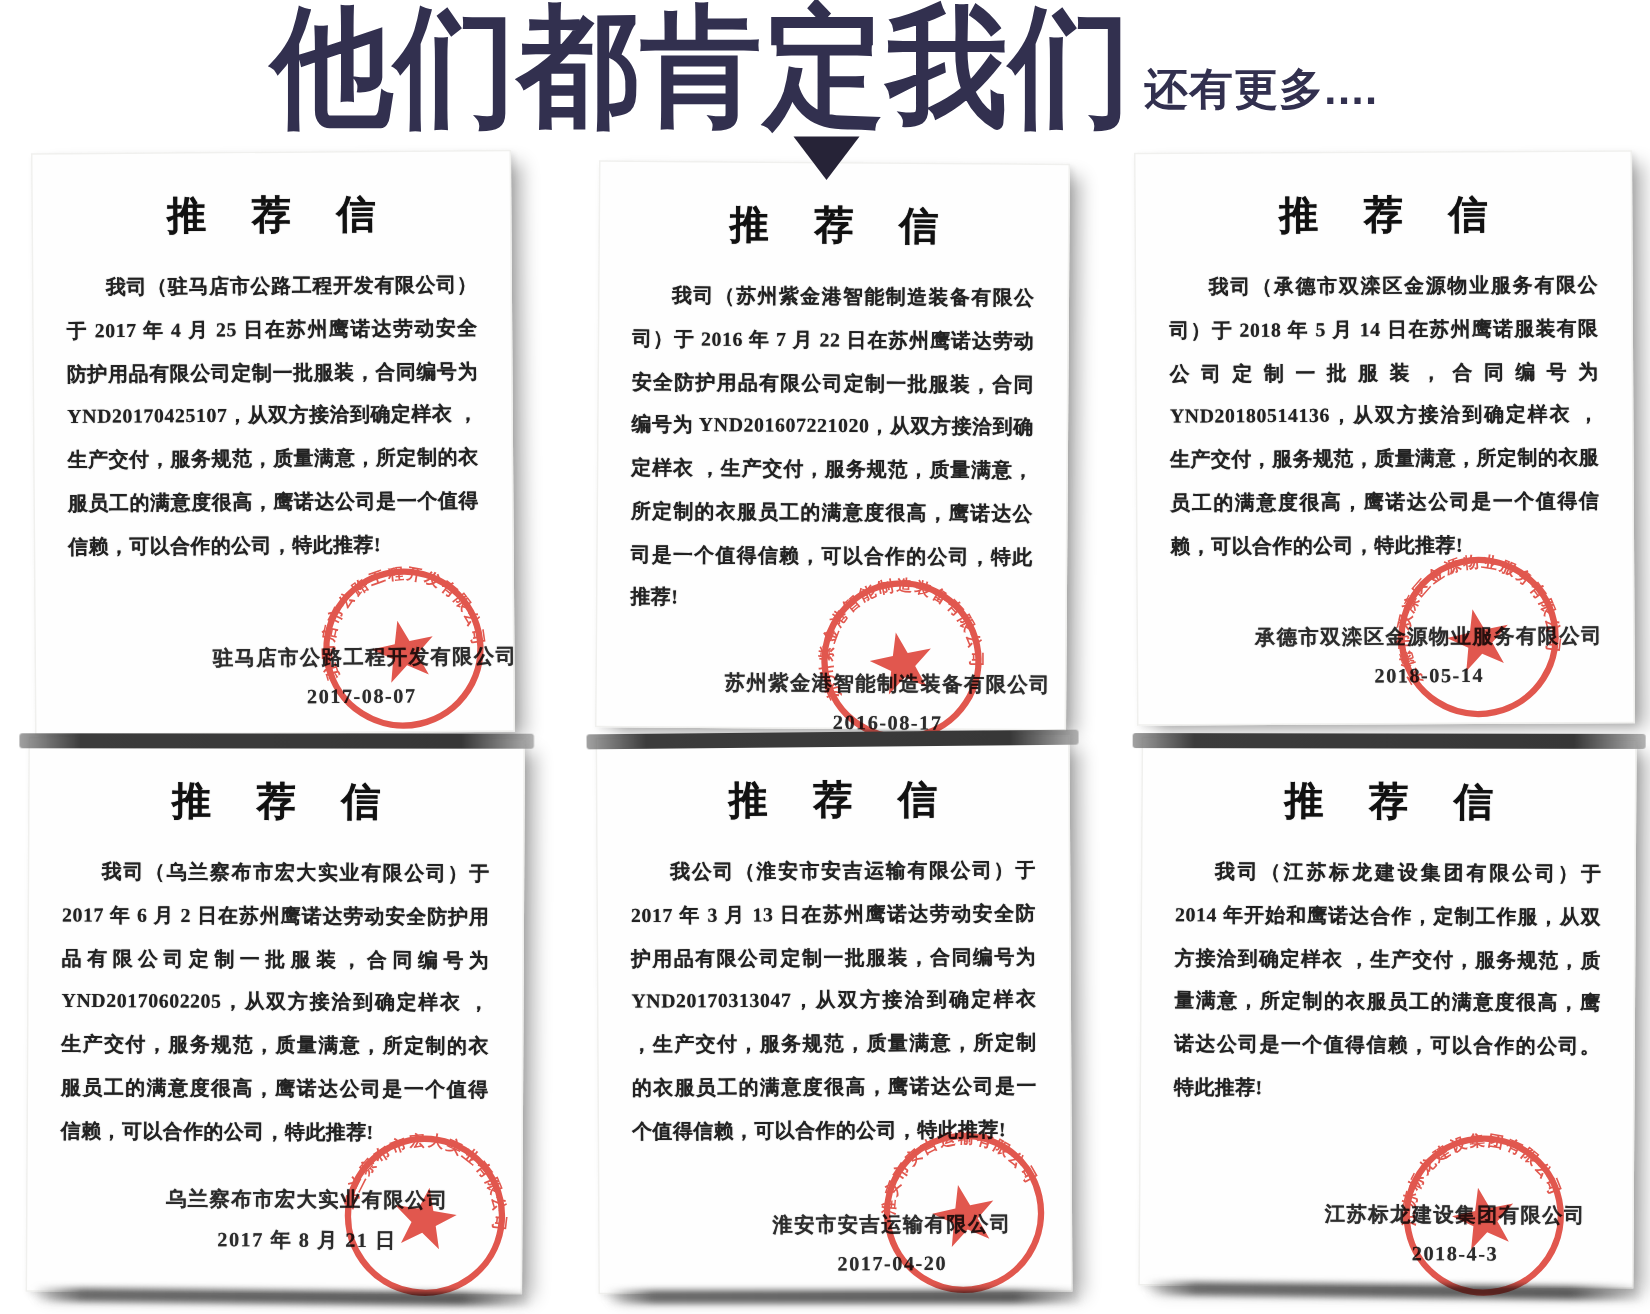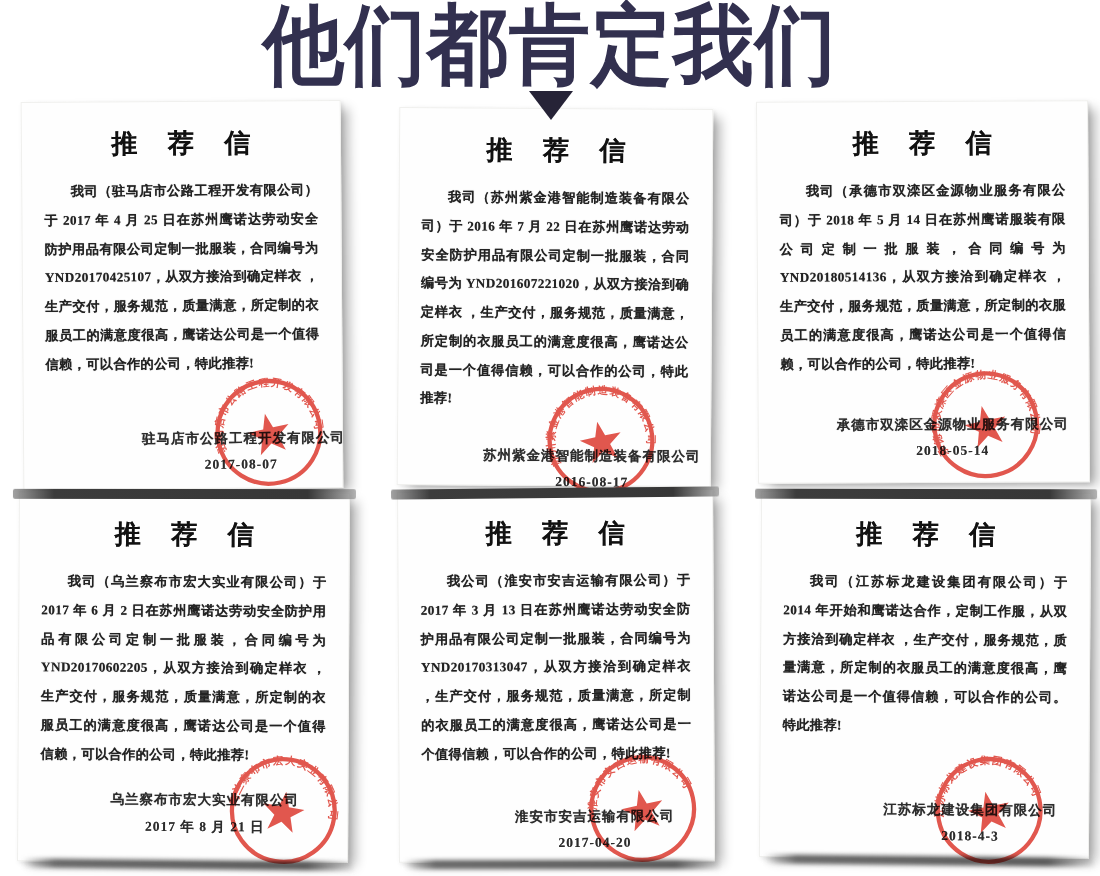--- a/index.html
+++ b/index.html
@@ -98,20 +98,21 @@
   .seal-star { fill:#dc3227; }
   .seal-arc-text { fill:#dc3227; font-size:11px; font-weight:700; letter-spacing:1.4px;
                    font-family:"Liberation Serif", serif; }
 </style>
 </head>
 <body>
 
 <div class="header">
   <div class="header-inner">
     <span class="page-title">他们都肯定我们</span>
+    <span class="page-subtitle">还有更多....</span>
   </div>
 </div>
 <div class="down-arrow"></div>
 
 <article class="paper p0">
   <h2 class="letter-title">推  荐  信</h2>
   <p class="letter-body">我司（驻马店市公路工程开发有限公司）于 2017 年 4 月 25 日在苏州鹰诺达劳动安全防护用品有限公司定制一批服装，合同编号为 YND20170425107，从双方接洽到确定样衣 ，生产交付，服务规范，质量满意，所定制的衣服员工的满意度很高，鹰诺达公司是一个值得信赖，可以合作的公司，特此推荐!</p>
   <div class="sig">
     <div class="company-name">驻马店市公路工程开发有限公司</div>
     <div class="letter-date">2017-08-07</div>

